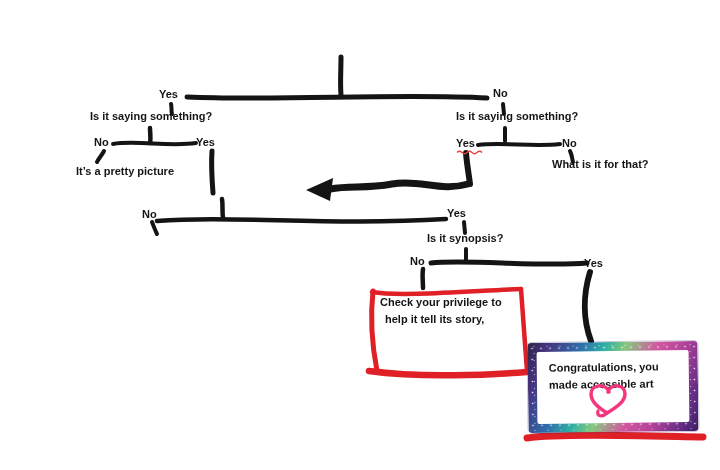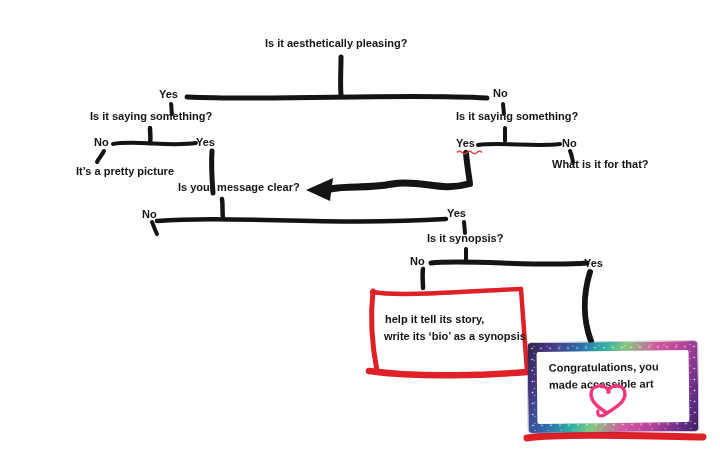--- a/index.html
+++ b/index.html
@@ -64,45 +64,43 @@
     <g stroke="#df2127" fill="none" stroke-linecap="round">
       <path d="M372 292 C400 297 470 291 521 289" stroke-width="4.5"></path>
       <path d="M521 289 C523 315 525 345 527 371" stroke-width="4.5"></path>
       <path d="M369 371 C420 378 490 375 527 372" stroke-width="6.5"></path>
       <path d="M373 291 C370 318 372 345 377 371" stroke-width="5"></path>
       <path d="M527 438 C560 433 650 436 703 437" stroke-width="7"></path>
     </g>
     <path d="M457 152.5 q2.5 -2.5 5 0 q2.5 2.5 5 0 q2.5 -2.5 5 0 q2.5 2.5 5 0 q2.5 -2.5 5 0" stroke="#e8403c" stroke-width="1.3" fill="none"></path>
   </svg>
 
-  <div class="lbl" style="left:265px;top:37px">Is it aesthetically pleasing?</div>
   <div class="lbl" style="left:159px;top:88px">Yes</div>
   <div class="lbl" style="left:493px;top:87px">No</div>
 
   <div class="lbl" style="left:90px;top:110px">Is it saying something?</div>
   <div class="lbl" style="left:94px;top:136px">No</div>
   <div class="lbl" style="left:196px;top:136px">Yes</div>
   <div class="lbl" style="left:76px;top:165px">It’s a pretty picture</div>
 
   <div class="lbl" style="left:456px;top:110px">Is it saying something?</div>
   <div class="lbl" style="left:456px;top:137px">Yes</div>
   <div class="lbl" style="left:562px;top:137px">No</div>
   <div class="lbl" style="left:552px;top:158px">What is it for that?</div>
 
-  <div class="lbl" style="left:178px;top:181px">Is your message clear?</div>
   <div class="lbl" style="left:142px;top:208px">No</div>
   <div class="lbl" style="left:447px;top:207px">Yes</div>
 
 
   <div class="lbl" style="left:427px;top:232px">Is it synopsis?</div>
   <div class="lbl" style="left:410px;top:255px">No</div>
   <div class="lbl" style="left:584px;top:257px">Yes</div>
 
+  <div class="lbl" style="left:380px;top:296px;z-index:2">Check your privilege to</div>
   <div class="lbl" style="left:385px;top:313px;z-index:2">help it tell its story,</div>
-  <div class="lbl" style="left:384px;top:330px;z-index:2">write its ‘bio’ as a synopsis</div>
 
   <div class="galaxy">
     <div class="inner">
       <div class="gline">Congratulations, you</div>
       <div class="gline">made accessible art</div>
     </div>
   </div>
 
   <div class="heart-wrap">
     <svg width="50" height="44" viewBox="0 0 50 44">

